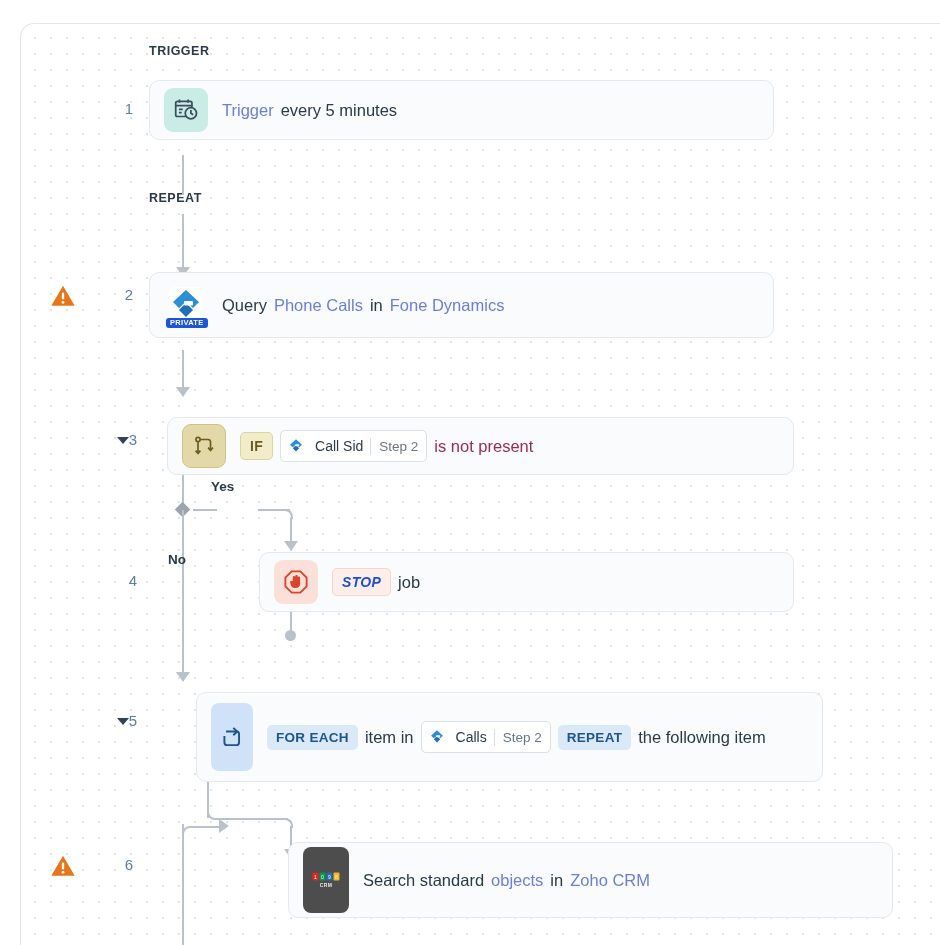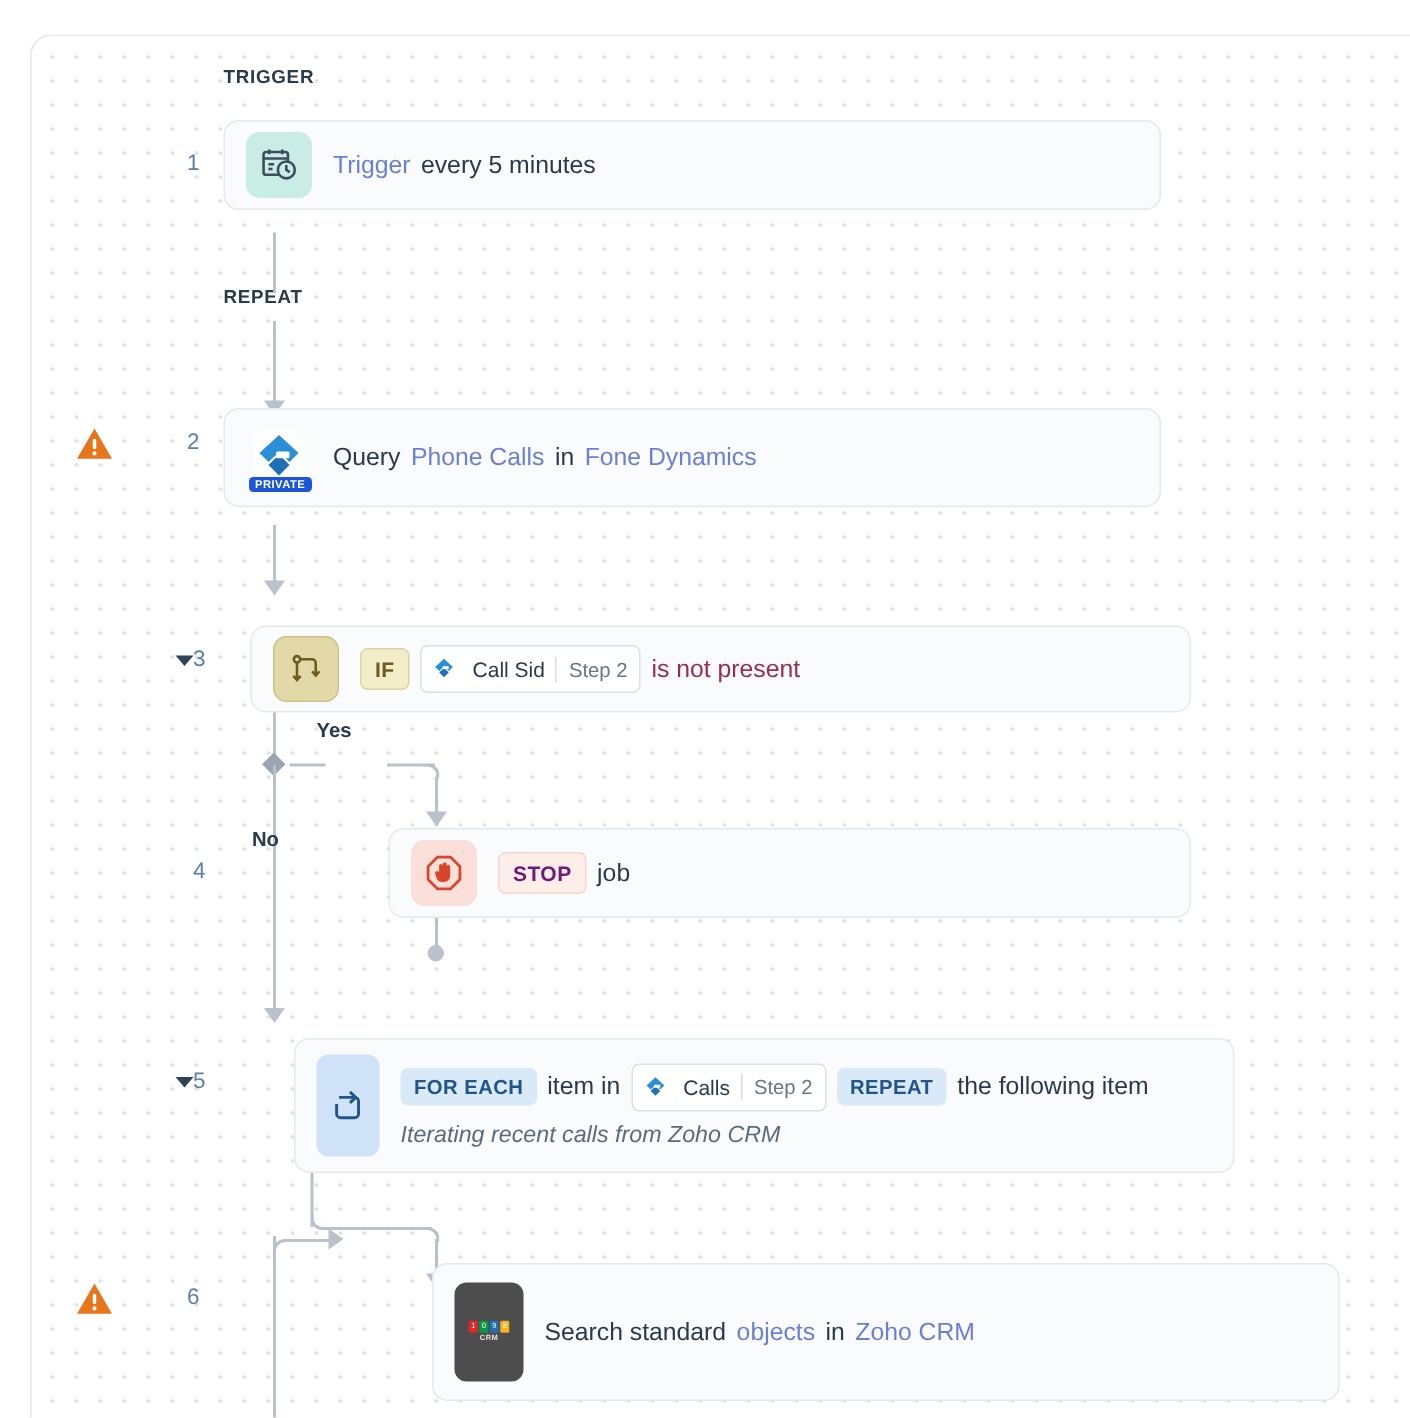--- a/index.html
+++ b/index.html
@@ -140,22 +140,23 @@
   }
   .pill-if {
     background: #f3ecc9;
     border: 1px solid #ddd3a0;
     color: #6c5c1f;
     font-size: 14px;
   }
   .pill-stop {
     background: #fdeeea;
     border: 1px solid #f6d5cc;
-    color: #701a75;
+    color: #1d4ed8;
     font-size: 14px;
+    font-style: italic;
   }
   .pill-foreach, .pill-repeat {
     background: #d9e9f8;
     color: #20558c;
     font-size: 13.5px;
   }
 
   
   .chip {
     display: inline-flex;
@@ -453,31 +454,30 @@
               <rect x="20" y="18" width="9" height="4.5" rx="1" fill="#ffffff"></rect>
             </svg>
           </span>
           <span class="chip-field">Calls</span>
           <span class="chip-sep"></span>
           <span class="chip-step">Step 2</span>
         </span>
         <span class="pill pill-repeat">REPEAT</span>
         <span class="plain-txt">the following item</span>
       </div>
-      <div class="sub-line">Iterating recent calls from Zoho CRM</div>
     </div>
   </div>
 
   <svg class="warn-icon" style="left:28px; top:828px;" viewBox="0 0 24 24">
     <path d="M12 3.2 L22 20.4 H2 Z" fill="#e8751a"></path>
     <rect x="11" y="9" width="2" height="6" rx="1" fill="#ffffff"></rect>
     <circle cx="12" cy="17.4" r="1.2" fill="#ffffff"></circle>
   </svg>
   <div class="step-num" style="left:86px; top:832px;">6</div>
-  <div class="card tall" style="left:238px; top:818px; width:605px; height:92px;">
+  <div class="card tall" style="left:238px; top:818px; width:605px; height:76px;">
     <div class="card-icon">
       <div class="tile-zoho">
         <div class="zoho-mark">
           <div class="zoho-squares">
             <span class="zoho-sq" style="background:#e42527;">1</span>
             <span class="zoho-sq" style="background:#089949;">0</span>
             <span class="zoho-sq" style="background:#226db4;">9</span>
             <span class="zoho-sq" style="background:#f9b21d;">8</span>
           </div>
           <div class="zoho-crm">CRM</div>

